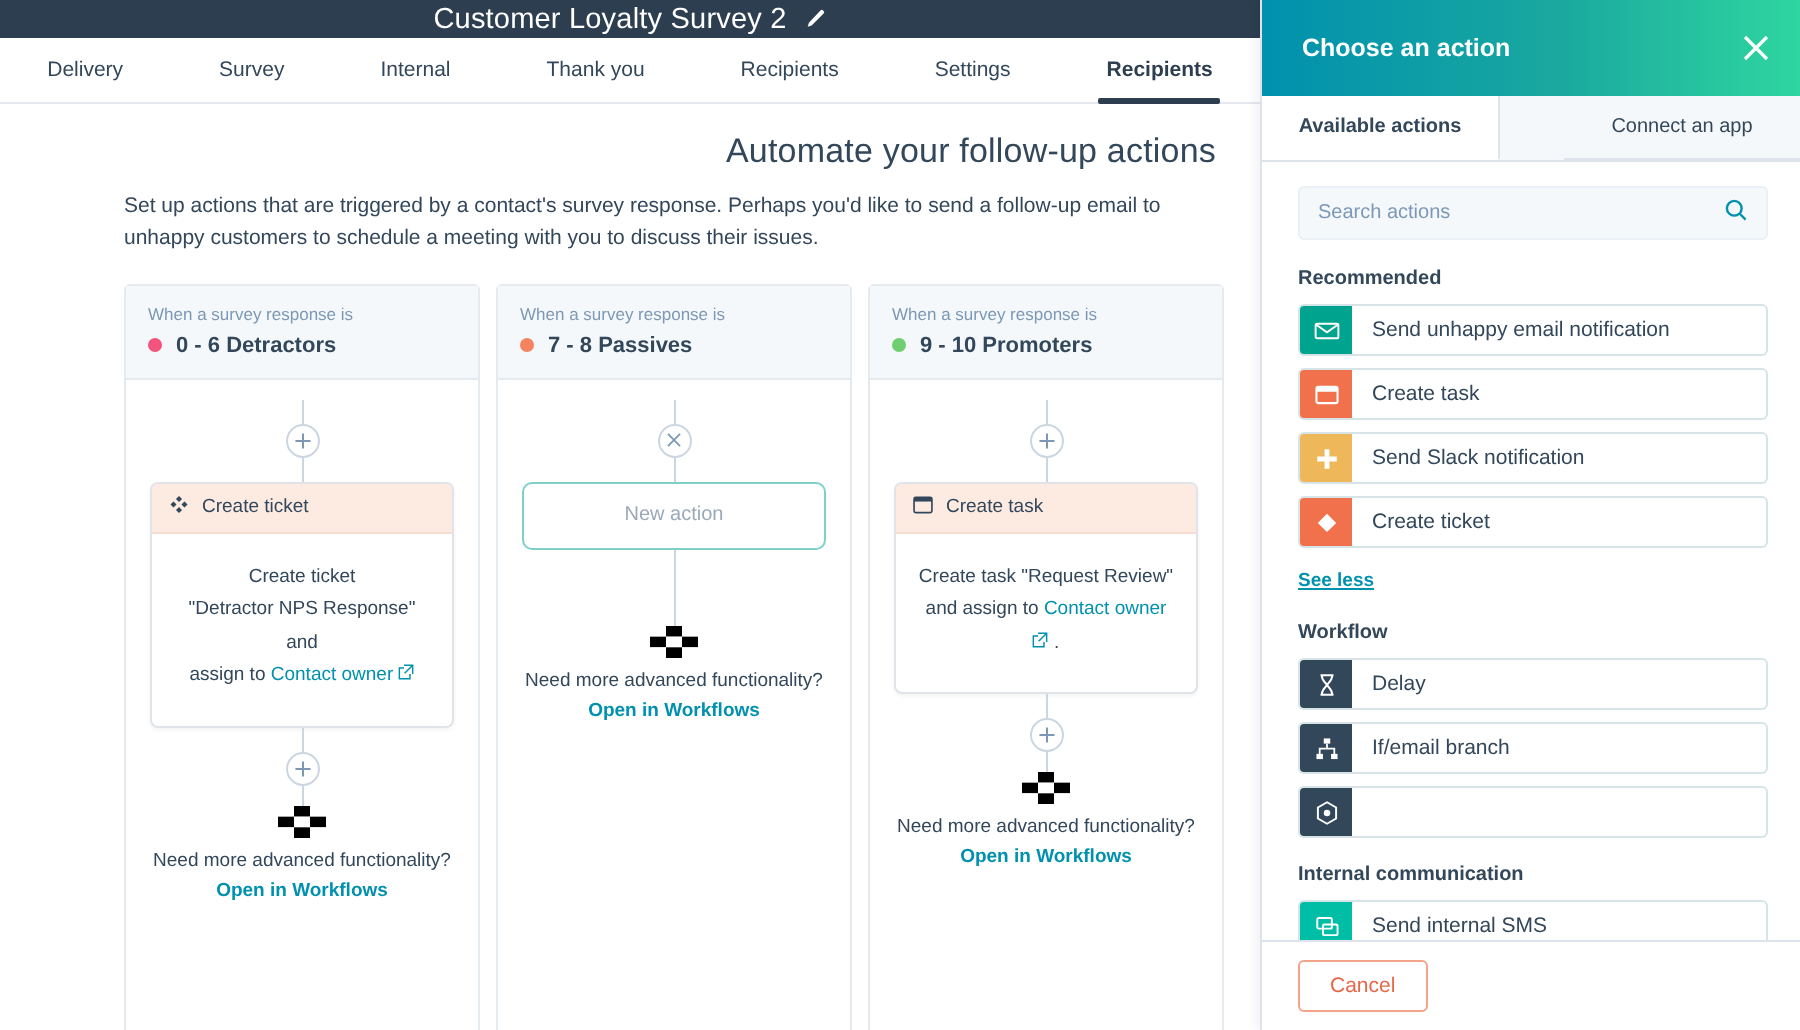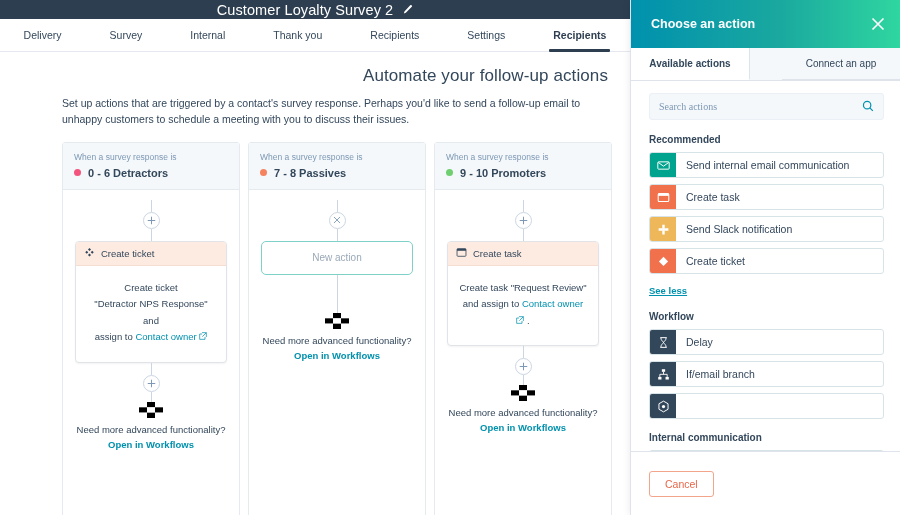--- a/index.html
+++ b/index.html
@@ -159,21 +159,21 @@
     flex: 1; overflow: hidden; padding: 12px 16px 0 18px;
     position: relative;
   }
   .search-wrap {
     height: 27px; background: #f5f8fa; border: 1px solid #eaf0f6;
     border-radius: 3px; display: flex; align-items: center;
     padding: 0 9px; margin-bottom: 13px;
   }
   .search-wrap input {
     flex: 1; border: none; outline: none; background: transparent;
-    font-size: 10px; color: #33475b; font-family: Liberation Serif, serif;
+    font-size: 10px; color: #33475b; font-family: Liberation Sans, sans-serif;
   }
   .search-wrap input::placeholder { color: #7c98b6; }
 
   .group-title {
     font-size: 10px; font-weight: bold; color: #33475b;
     margin: 14px 0 7px 0;
   }
   .group-title.spaced { margin-top: 13px; }
 
   .action-row {
@@ -190,21 +190,21 @@
     flex: 1; display: flex; align-items: center;
     padding-left: 10px; font-size: 10.5px; color: #33475b;
   }
   .see-less {
     font-size: 9.5px; color: #0091ae; font-weight: bold;
     text-decoration: underline; cursor: pointer;
     margin: 2px 0 0 0; display: inline-block;
   }
 
   .panel-foot {
-    flex: none; height: 64px; border-top: 1px solid #dfe3eb;
+    flex: none; height: 45px; border-top: 1px solid #dfe3eb;
     display: flex; align-items: center; padding-left: 18px;
     background: #ffffff;
   }
   .cancel-btn {
     border: 1px solid #f2a58a; color: #e8674a; background: #ffffff;
     font-size: 10.5px; border-radius: 3px; padding: 6px 15px;
     cursor: pointer; font-family: "Liberation Sans", sans-serif;
   }
 </style>
 </head>
@@ -456,21 +456,21 @@
       
       <div class="group-title">Recommended</div>
 
       <div class="action-row">
         <div class="action-row-icon" style="background:#00a38d">
           <svg width="13" height="13" viewBox="0 0 16 16">
               <rect x="1" y="3.5" width="14" height="9" rx="1" stroke="#ffffff" stroke-width="1.2" fill="none"></rect>
               <path d="M1.6 4.3L8 8.8l6.4-4.5" stroke="#ffffff" stroke-width="1.2" fill="none"></path>
             </svg>
         </div>
-        <div class="action-row-label">Send internal email communication</div>
+        <div class="action-row-label">Send unhappy email notification</div>
       </div>
 
       <div class="action-row">
         <div class="action-row-icon" style="background:#f2714d">
           <svg width="13" height="13" viewBox="0 0 16 16">
               <rect x="1.5" y="3" width="13" height="10" rx="1.2" stroke="#ffffff" stroke-width="1.3" fill="none"></rect>
               <rect x="1.5" y="3" width="13" height="3" fill="#ffffff"></rect>
             </svg>
         </div>
         <div class="action-row-label">Create task</div>

